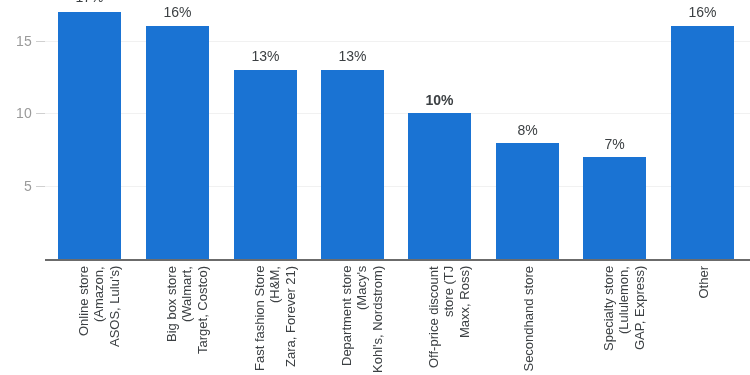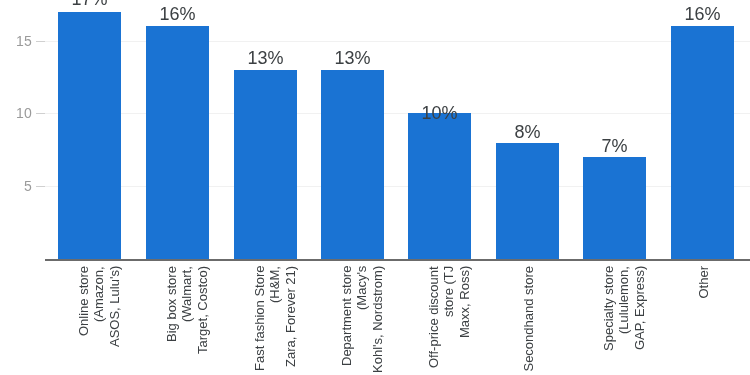--- a/index.html
+++ b/index.html
@@ -61,21 +61,21 @@
   }
 
   .bar {
     position: absolute;
     background: #1a73d3;
     bottom: 116px; 
   }
 
   .bar-value {
     position: absolute;
-    font-size: 18px;
+    font-size: 14px;
     color: #3c4043;
     text-align: center;
     line-height: 1;
     white-space: nowrap;
   }
 
   .x-label {
     position: absolute;
     top: 266px;
     font-size: 13px;
@@ -113,21 +113,21 @@
   <div class="bar" style="left:321px; width:63px; height:189px;"></div>
   <div class="bar" style="left:408px; width:63px; height:146px;"></div>
   <div class="bar" style="left:496px; width:63px; height:116px;"></div>
   <div class="bar" style="left:583px; width:63px; height:102px;"></div>
   <div class="bar" style="left:671px; width:63px; height:233px;"></div>
 
   <div class="bar-value" style="left:58px;  width:63px; top:-10px;">17%</div>
   <div class="bar-value" style="left:146px; width:63px; top:5px;">16%</div>
   <div class="bar-value" style="left:234px; width:63px; top:49px;">13%</div>
   <div class="bar-value" style="left:321px; width:63px; top:49px;">13%</div>
-  <div class="bar-value" style="left:408px; width:63px; top:104px;">10%</div>
+  <div class="bar-value" style="left:408px; width:63px; top:93px;font-weight:bold;">10%</div>
   <div class="bar-value" style="left:496px; width:63px; top:123px;">8%</div>
   <div class="bar-value" style="left:583px; width:63px; top:137px;">7%</div>
   <div class="bar-value" style="left:671px; width:63px; top:5px;">16%</div>
 
   <div class="x-label" style="left:76px;">Online store (Amazon,
 ASOS, Lulu's)</div>
   <div class="x-label" style="left:164px;">Big box store (Walmart,
 Target, Costco)</div>
   <div class="x-label" style="left:252px;">Fast fashion Store (H&amp;M,
 Zara, Forever 21)</div>

